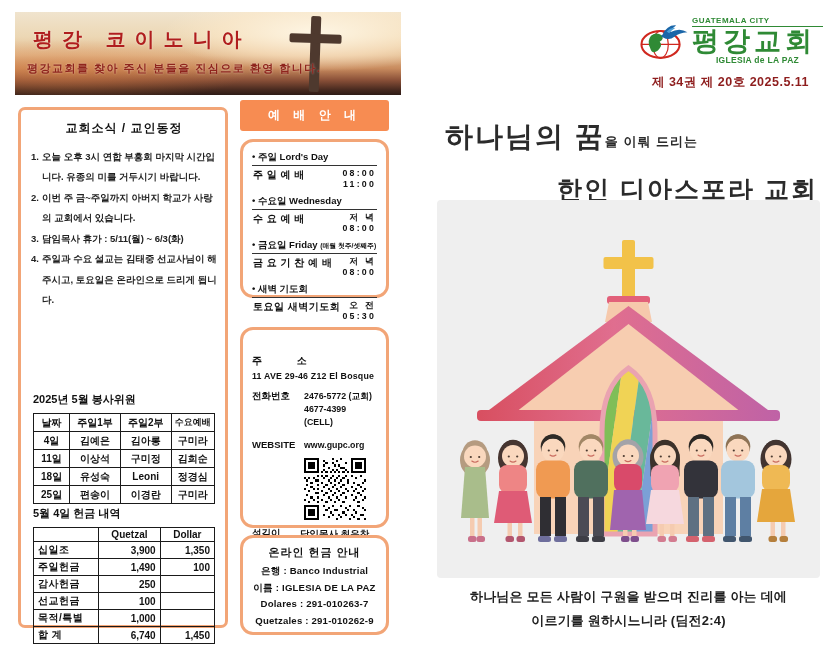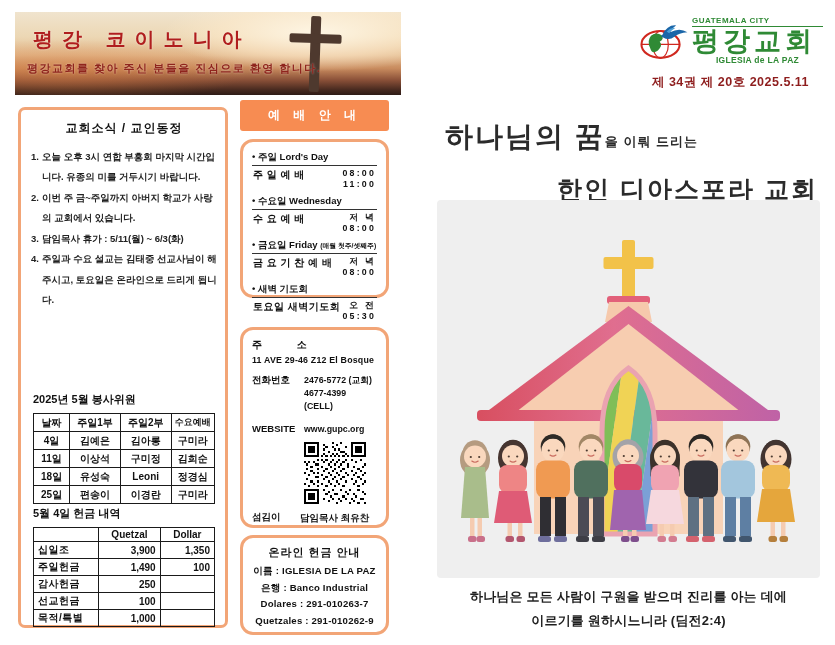--- a/index.html
+++ b/index.html
@@ -54,21 +54,21 @@
   .worship-btn { position:absolute; left:240px; top:100px; width:149px; height:31px; background:#F78C52; border-radius:3px; color:#fff; font-size:12px; font-weight:bold; letter-spacing:5px; display:flex; align-items:center; justify-content:center; }
   .mid-box { position:absolute; left:240px; width:149px; border:3px solid #F2A577; border-radius:13px; background:#fff; }
   .sched-box { top:139px; height:159px; padding:9px 9px 4px 9px; }
   .w-head { font-size:9.5px; font-weight:bold; color:#111; border-bottom:1px solid #333; padding-bottom:1px; margin-top:4px; }
   .w-head:first-child { margin-top:0; }
   .w-note { font-size:6.8px; }
   .w-row { display:flex; justify-content:space-between; padding:2px 1px 1px 1px; }
   .w-svc { font-size:10px; font-weight:bold; color:#111; letter-spacing:.5px; white-space:nowrap; }
   .w-times { text-align:right; font-size:8.8px; font-weight:bold; color:#111; letter-spacing:2.2px; line-height:1.25; white-space:nowrap; }
 
-  .contact-box { top:327px; height:201px; padding:8px 9px; font-weight:bold; color:#111; }
+  .contact-box { top:327px; height:201px; padding:24px 9px; font-weight:bold; color:#111; }
   .c-label-spread { font-size:10px; letter-spacing:16px; }
   .c-addr { font-size:8.8px; letter-spacing:.2px; margin-top:3px; }
   .c-row { display:flex; margin-top:9px; }
   .c-lab { flex:0 0 52px; font-size:9.5px; }
   .c-val { flex:1; font-size:8.8px; line-height:1.5; }
   .qr-wrap { margin:6px 0 0 52px; width:62px; height:62px; }
   .c-servant { display:flex; margin-top:7px; }
   .c-servant .c-lab { flex-basis:48px; }
   .c-servant .c-val { font-size:9.5px; }
 
@@ -209,20 +209,25 @@
         <tr>
           <td class="lab">선교헌금</td>
               <td class="num">100</td>
               <td class="num"></td>
         </tr>
         <tr>
           <td class="lab">목적/특별</td>
               <td class="num">1,000</td>
               <td class="num"></td>
         </tr>
+        <tr>
+          <td class="lab total-lab">합 계</td>
+              <td class="num">6,740</td>
+              <td class="num">1,450</td>
+        </tr>
       </tbody>
         </table>
     </div>
   </div>
 
   <div class="worship-btn">예 배 안 내</div>
 
   <div class="mid-box sched-box">
     <div class="w-head"><span>• 주일 Lord's Day</span></div>
     <div class="w-row">
@@ -293,22 +298,22 @@
       </svg>
     </div>
     <div class="c-servant">
       <div class="c-lab">섬김이</div>
       <div class="c-val">담임목사 최유찬</div>
     </div>
   </div>
 
   <div class="mid-box giving-box">
     <div class="g-title">온라인 헌금 안내</div>
+    <div class="g-line">은행 : Banco Industrial</div>
     <div class="g-line">이름 : IGLESIA DE LA PAZ</div>
-    <div class="g-line">은행 : Banco Industrial</div>
     <div class="g-line">Dolares : 291-010263-7</div>
     <div class="g-line">Quetzales : 291-010262-9</div>
   </div>
 
   <div class="headline">
     <div class="hl-1">
       <span class="hl-big">하나님의 꿈</span><span class="hl-small">을 이뤄 드리는</span>
     </div>
     <div class="hl-2">한인 디아스포라 교회</div>
   </div>

